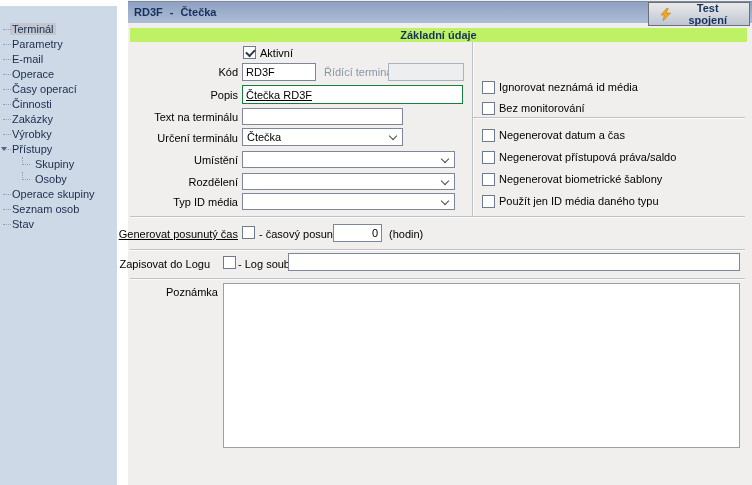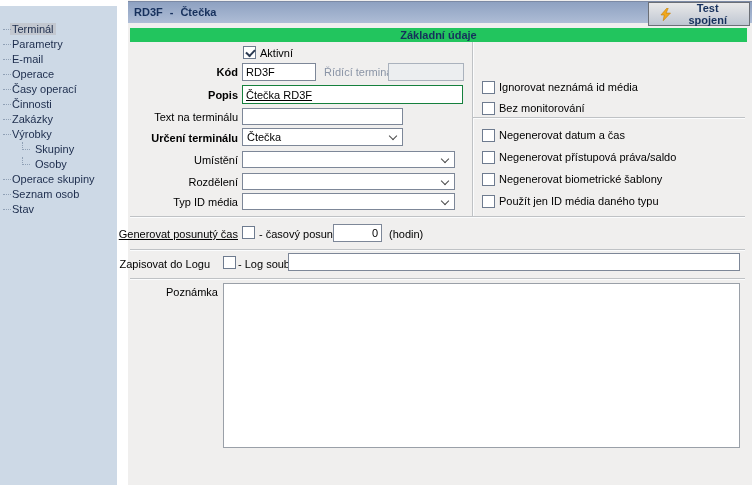--- a/index.html
+++ b/index.html
@@ -21,26 +21,26 @@
   .main{position:absolute;left:128px;top:0;width:624px;height:485px;background:#f0efee;}
   .titlebar{position:absolute;left:0;top:1px;width:624px;height:21px;
             background:linear-gradient(180deg,#8ea1c1,#aebdd6);border-top:1px solid #7c8aa5;
             line-height:21px;color:#16305c;font-weight:bold;}
   .titlebar .code{margin-left:6px;}
   .titlebar .sep{margin:0 7px;}
   .btn{position:absolute;left:520px;top:2px;width:102px;height:19px;box-sizing:border-box;
        border:1px solid #6b6f76;background:linear-gradient(180deg,#e9e9e9,#bfc6d2);
        display:flex;align-items:center;justify-content:center;gap:6px;
        font-family:inherit;font-size:11px;font-weight:bold;color:#16305c;padding:11px;cursor:pointer;}
-  .sectionbar{position:absolute;left:2px;top:28px;width:617px;height:14px;background:#22c55e;
+  .sectionbar{position:absolute;left:2px;top:28px;width:617px;height:14px;background:#bef264;
               text-align:center;line-height:14px;font-weight:bold;color:#16305c;}
 
   
   .lbl{position:absolute;white-space:nowrap;line-height:13px;}
-  .b{font-weight:bold;padding-left:8px;}
+  .b{font-weight:normal;padding-left:8px;}
   .dim{color:#8a94a6;}
   .inp{position:absolute;box-sizing:border-box;background:#fff;border:1px solid #7d8798;
        font-family:inherit;font-size:11px;padding:1px 3px;color:#000;}
   .inp.focused{border:1px solid #15803d;text-decoration:underline;}
   .inp.disabled{background:#eceef0;border:1px solid #aab2bd;}
   .combo{position:absolute;box-sizing:border-box;background:#fff;border:1px solid #7d8798;cursor:default;}
   .combo .val{position:absolute;left:4px;top:1px;line-height:14px;white-space:nowrap;}
   .chev{position:absolute;right:6px;top:50%;margin-top:-4px;width:5px;height:5px;
         border-right:1px solid #4a4a4a;border-bottom:1px solid #4a4a4a;transform:rotate(45deg);}
   .cb{position:absolute;width:13px;height:13px;box-sizing:border-box;background:#fff;border:1px solid #6e7b8f;cursor:default;}
@@ -58,20 +58,21 @@
 
   <aside class="sidebar">
     <div class="ti"><span class="tl sel">Terminál</span></div>
     <div class="ti"><span class="tl">Parametry</span></div>
     <div class="ti"><span class="tl">E-mail</span></div>
     <div class="ti"><span class="tl">Operace</span></div>
     <div class="ti"><span class="tl">Časy operací</span></div>
     <div class="ti"><span class="tl">Činnosti</span></div>
     <div class="ti"><span class="tl">Zakázky</span></div>
     <div class="ti"><span class="tl">Výrobky</span></div>
+    <div class="ti"><span class="exp"></span><span class="tl">Přístupy</span></div>
     <div class="ti child"><span class="tl">Skupiny</span></div>
     <div class="ti child"><span class="tl">Osoby</span></div>
     <div class="ti"><span class="tl">Operace skupiny</span></div>
     <div class="ti"><span class="tl">Seznam osob</span></div>
     <div class="ti"><span class="tl">Stav</span></div>
   </aside>
 
   <main class="main">
 
     <div class="titlebar">

